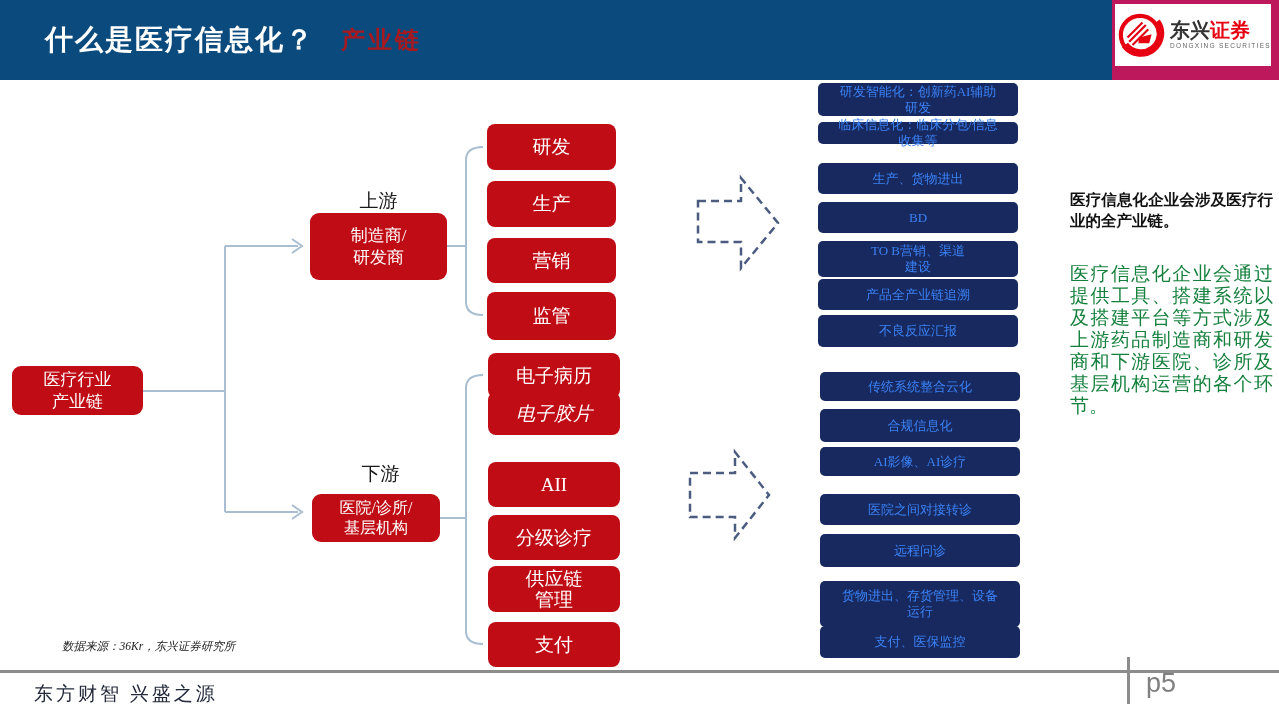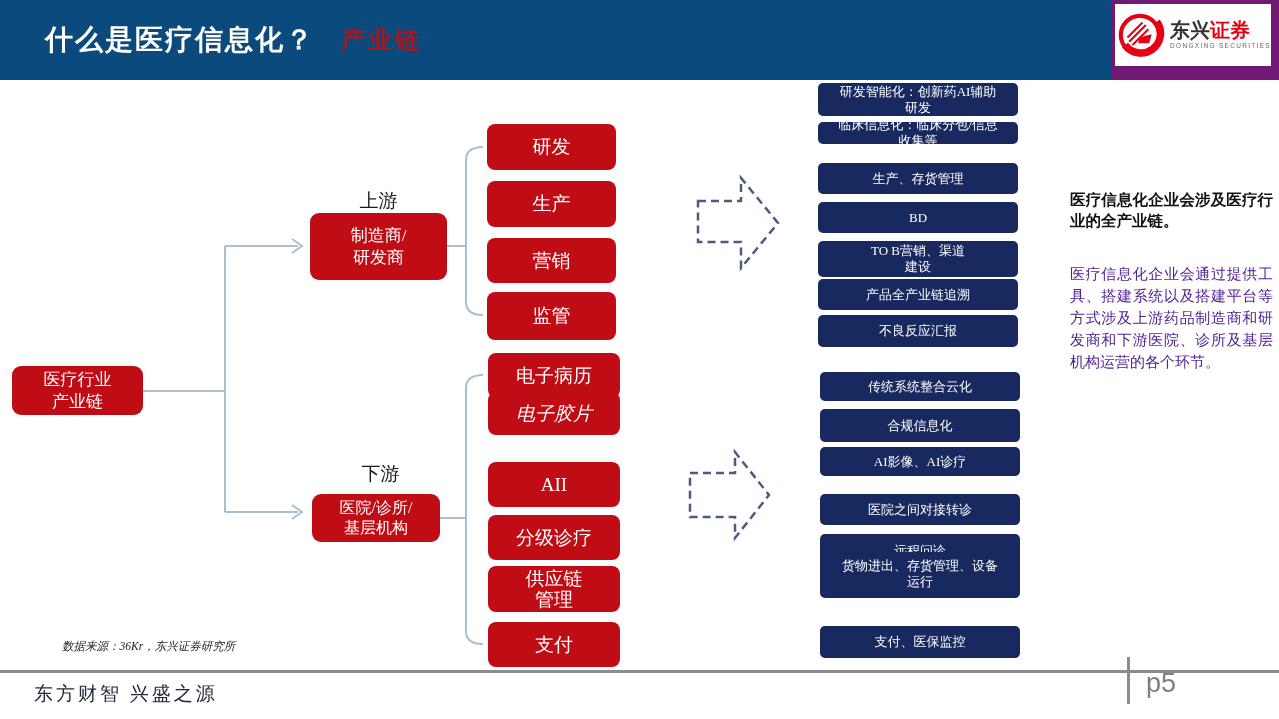--- a/index.html
+++ b/index.html
@@ -3,21 +3,21 @@
 <meta charset="utf-8">
 <style>
   html,body{margin:0;padding:0;background:#fff;}
   .slide{position:relative;width:1279px;height:719px;background:#ffffff;overflow:hidden;
          font-family:"Liberation Serif", serif;}
   
   .header{position:absolute;left:0;top:0;width:1112px;height:80px;background:#0b4a7c;
           display:flex;align-items:center;}
   .header-title{color:#ffffff;font-weight:bold;font-size:28px;margin-left:45px;letter-spacing:2px;}
   .header-sub{color:#a8191f;font-weight:bold;font-size:24px;margin-left:26px;letter-spacing:3px;}
-  .logo-corner{position:absolute;left:1112px;top:0;width:167px;height:80px;background:#701a75;}
+  .logo-corner{position:absolute;left:1112px;top:0;width:167px;height:80px;background:#be185d;}
   .logo-box{position:absolute;left:3px;top:4px;width:156px;height:62px;background:#ffffff;
             display:flex;align-items:center;justify-content:center;}
   .logo-mark{width:50px;height:50px;flex:0 0 auto;}
   .logo-text{margin-left:5px;line-height:1;}
   .logo-cn{font-size:20px;font-weight:bold;font-family:"Liberation Sans",sans-serif;white-space:nowrap;}
   .logo-cn .c1{color:#333333;}
   .logo-cn .c2{color:#e60012;}
   .logo-en{font-size:6.5px;color:#666;letter-spacing:1.3px;font-family:"Liberation Sans",sans-serif;
            margin-top:3px;white-space:nowrap;}
   
@@ -30,29 +30,29 @@
   .parent-down{left:312px;top:494px;width:128px;height:48px;font-size:16px;}
   .stage-label{position:absolute;color:#1a1a1a;font-size:19px;width:137px;text-align:center;}
   .label-up{left:310px;top:188px;}
   .label-down{left:312px;top:461px;}
   .up-child{position:absolute;left:487px;width:129px;background:#c00c15;color:#fff;border-radius:8px;
             display:flex;align-items:center;justify-content:center;font-size:19px;white-space:pre-line;
             text-align:center;line-height:1.15;}
   .down-child{position:absolute;left:488px;width:132px;background:#c00c15;color:#fff;border-radius:8px;
             display:flex;align-items:center;justify-content:center;font-size:19px;white-space:pre-line;
             text-align:center;line-height:1.12;}
-  .navy-a,.navy-b{position:absolute;background:#17295f;color:#ffffff;border-radius:5px;
+  .navy-a,.navy-b{position:absolute;background:#17295f;color:#3b82f6;border-radius:5px;
             display:flex;align-items:center;justify-content:center;font-size:13px;white-space:pre-line;
             text-align:center;line-height:1.2;}
   .navy-a{left:818px;width:200px;}
   .navy-b{left:820px;width:200px;}
   
   .side-text{position:absolute;left:1070px;top:189px;width:203px;}
   .side-bold{font-size:15.5px;font-weight:bold;color:#111;line-height:21px;text-align:justify;white-space:pre-line;}
-  .side-body{font-size:15px;color:#4c1d95;line-height:22px;text-align:justify;margin-top:32px;white-space:pre-line;}
+  .side-body{font-size:19px;color:#15803d;line-height:22px;text-align:justify;margin-top:32px;white-space:pre-line;}
   
   .source-note{position:absolute;left:62px;top:639px;font-size:11.5px;font-style:italic;color:#222;}
   .footer-rule{position:absolute;left:0;top:670px;width:1279px;height:3px;background:#8c8c8c;}
   .footer-text{position:absolute;left:34px;top:681px;font-size:19px;color:#22293a;letter-spacing:3px;}
   .page-bar{position:absolute;left:1127px;top:657px;width:3px;height:47px;background:#8c8c8c;}
   .page-num{position:absolute;left:1146px;top:668px;font-size:27px;color:#808080;
             font-family:"Liberation Sans",sans-serif;}
 </style>
 </head>
 <body>
@@ -127,34 +127,34 @@
       <div class="down-child" style="top: 566px; height: 46px;">供应链
 管理</div>
       <div class="down-child" style="top: 622px; height: 45px;">支付</div>
     </div>
 
   <div id="navy-a">
       <div class="navy-a" style="top: 83px; height: 33px;">研发智能化：创新药AI辅助
 研发</div>
       <div class="navy-a" style="top: 122px; height: 22px;">临床信息化：临床分包/信息
 收集等</div>
-      <div class="navy-a" style="top: 163px; height: 31px;">生产、存货管理</div>
+      <div class="navy-a" style="top: 163px; height: 31px;">生产、货物进出</div>
       <div class="navy-a" style="top: 202px; height: 31px;">BD</div>
       <div class="navy-a" style="top: 241px; height: 36px;">TO B营销、渠道
 建设</div>
       <div class="navy-a" style="top: 279px; height: 31px;">产品全产业链追溯</div>
       <div class="navy-a" style="top: 315px; height: 32px;">不良反应汇报</div>
     </div>
   <div id="navy-b">
       <div class="navy-b" style="top: 372px; height: 29px; text-align: center;">传统系统整合云化</div>
       <div class="navy-b" style="top: 409px; height: 33px;">合规信息化</div>
       <div class="navy-b" style="top: 447px; height: 29px;">AI影像、AI诊疗</div>
       <div class="navy-b" style="top: 494px; height: 31px;">医院之间对接转诊</div>
       <div class="navy-b" style="top: 534px; height: 33px;">远程问诊</div>
-      <div class="navy-b" style="top: 552px; height: 46px; font-family: Liberation Mono, monospace;">货物进出、存货管理、设备
+      <div class="navy-b" style="top: 581px; height: 46px;">货物进出、存货管理、设备
 运行</div>
       <div class="navy-b" style="top: 626px; height: 32px;">支付、医保监控</div>
     </div>
 
   <div class="side-text">
     <div class="side-bold">医疗信息化企业会涉及医疗行业的全产业链。</div>
     <div class="side-body">医疗信息化企业会通过提供工具、搭建系统以及搭建平台等方式涉及上游药品制造商和研发商和下游医院、诊所及基层机构运营的各个环节。</div>
   </div>
 
   <div class="source-note">数据来源：36Kr，东兴证券研究所</div>

